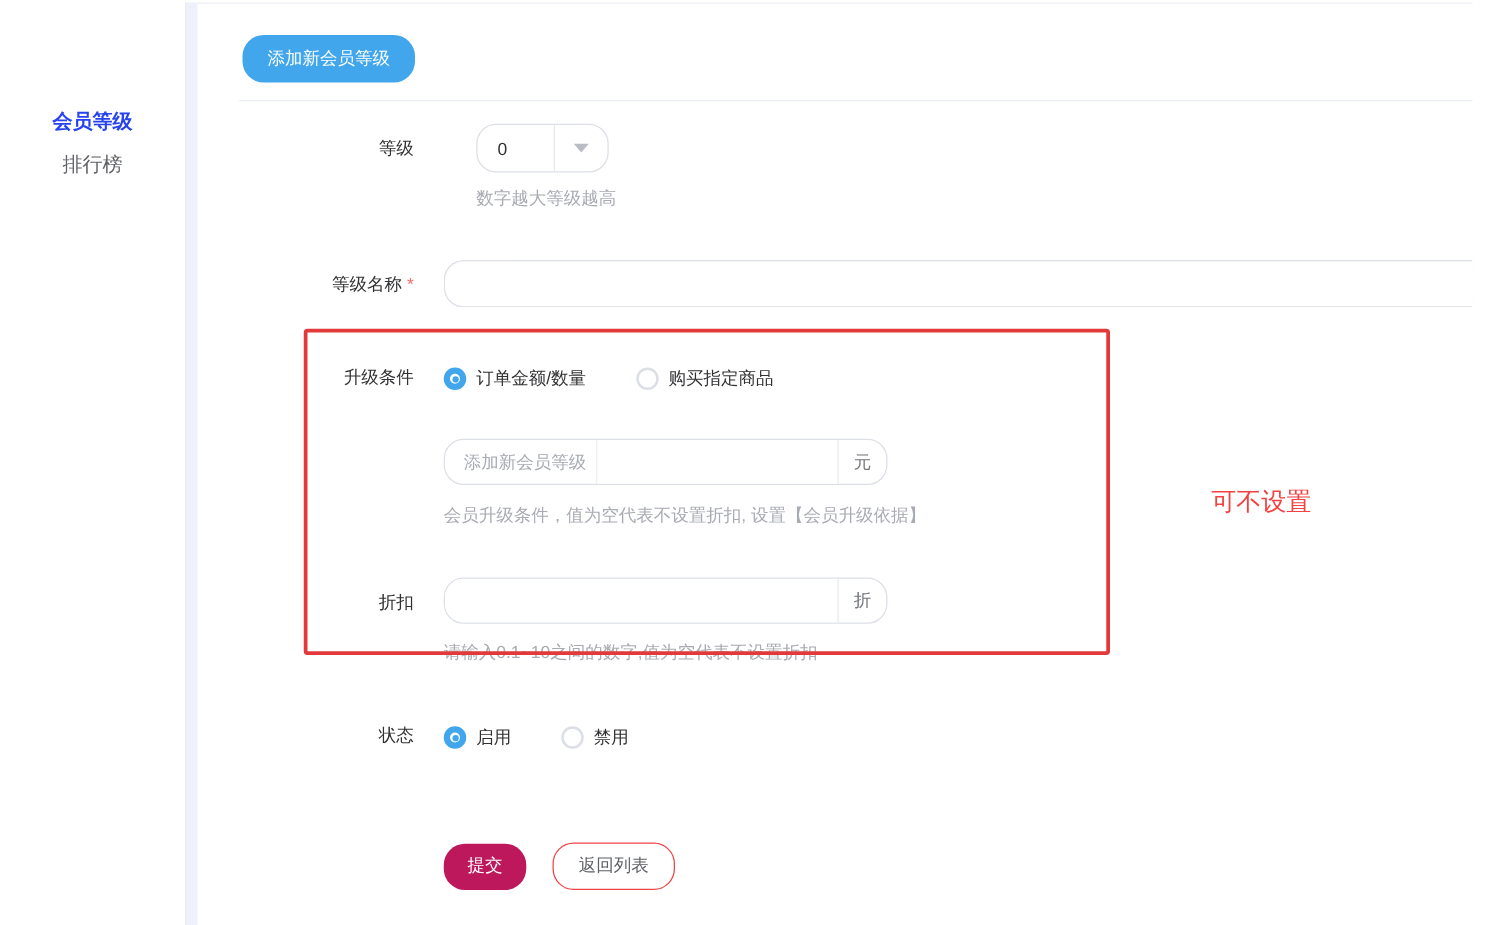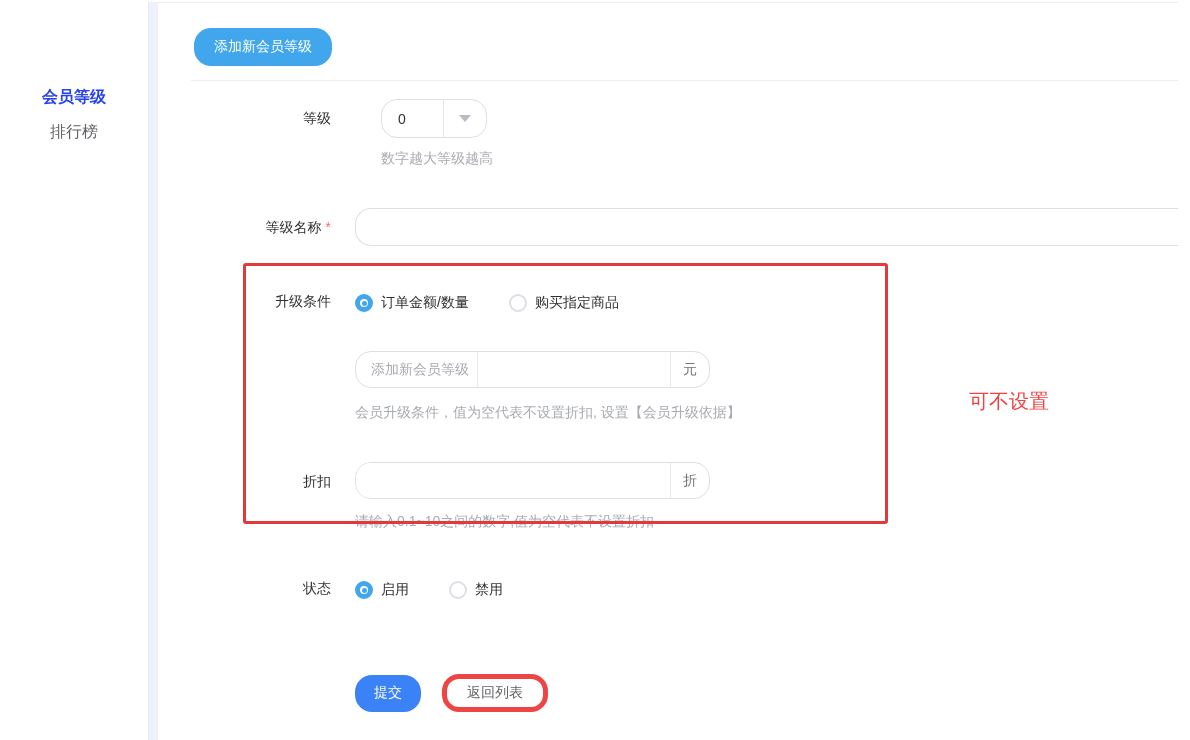--- a/index.html
+++ b/index.html
@@ -56,23 +56,23 @@
   
   .radio-group { display:flex; height:20px; margin-top:1px; }
   .radio { display:flex; align-items:center; margin-right:40px; cursor:pointer; }
   .radio-circle { width:18px; height:18px; border-radius:50%; border:2px solid #dcdfe6;
                   background:#fff; position:relative; }
   .radio.checked .radio-circle { border:5px solid #41a6ec; }
   .radio.checked .radio-circle::after { content:""; position:absolute; left:50%; top:50%;
       width:5px; height:5px; margin:-2.5px 0 0 -2.5px; border-radius:50%; background:#41a6ec; }
   .radio-text { margin-left:8px; font-size:14px; color:#303133; }
   
-  .btn-submit { height:37px; padding:0 19px; border-radius:17px; background:#3b82f6; color:#fff; }
+  .btn-submit { height:37px; padding:0 19px; border-radius:17px; background:#be185d; color:#fff; }
   .btn-back { height:38px; padding:0 20px; border-radius:17px; background:#fff;
-              border:5px solid #ef4444; color:#606266; margin-left:21px; }
+              border:1px solid #ef4444; color:#606266; margin-left:21px; }
   
   .anno-box { position:absolute; left:243px; top:263px; width:645px; height:261px;
               border:3px solid #e23a3a; border-radius:3px; pointer-events:none; }
   .anno-text { position:absolute; left:969px; top:388px; font-size:20px; color:#f34242; }
 </style>
 </head>
 <body>
 
 <div class="page">
 

